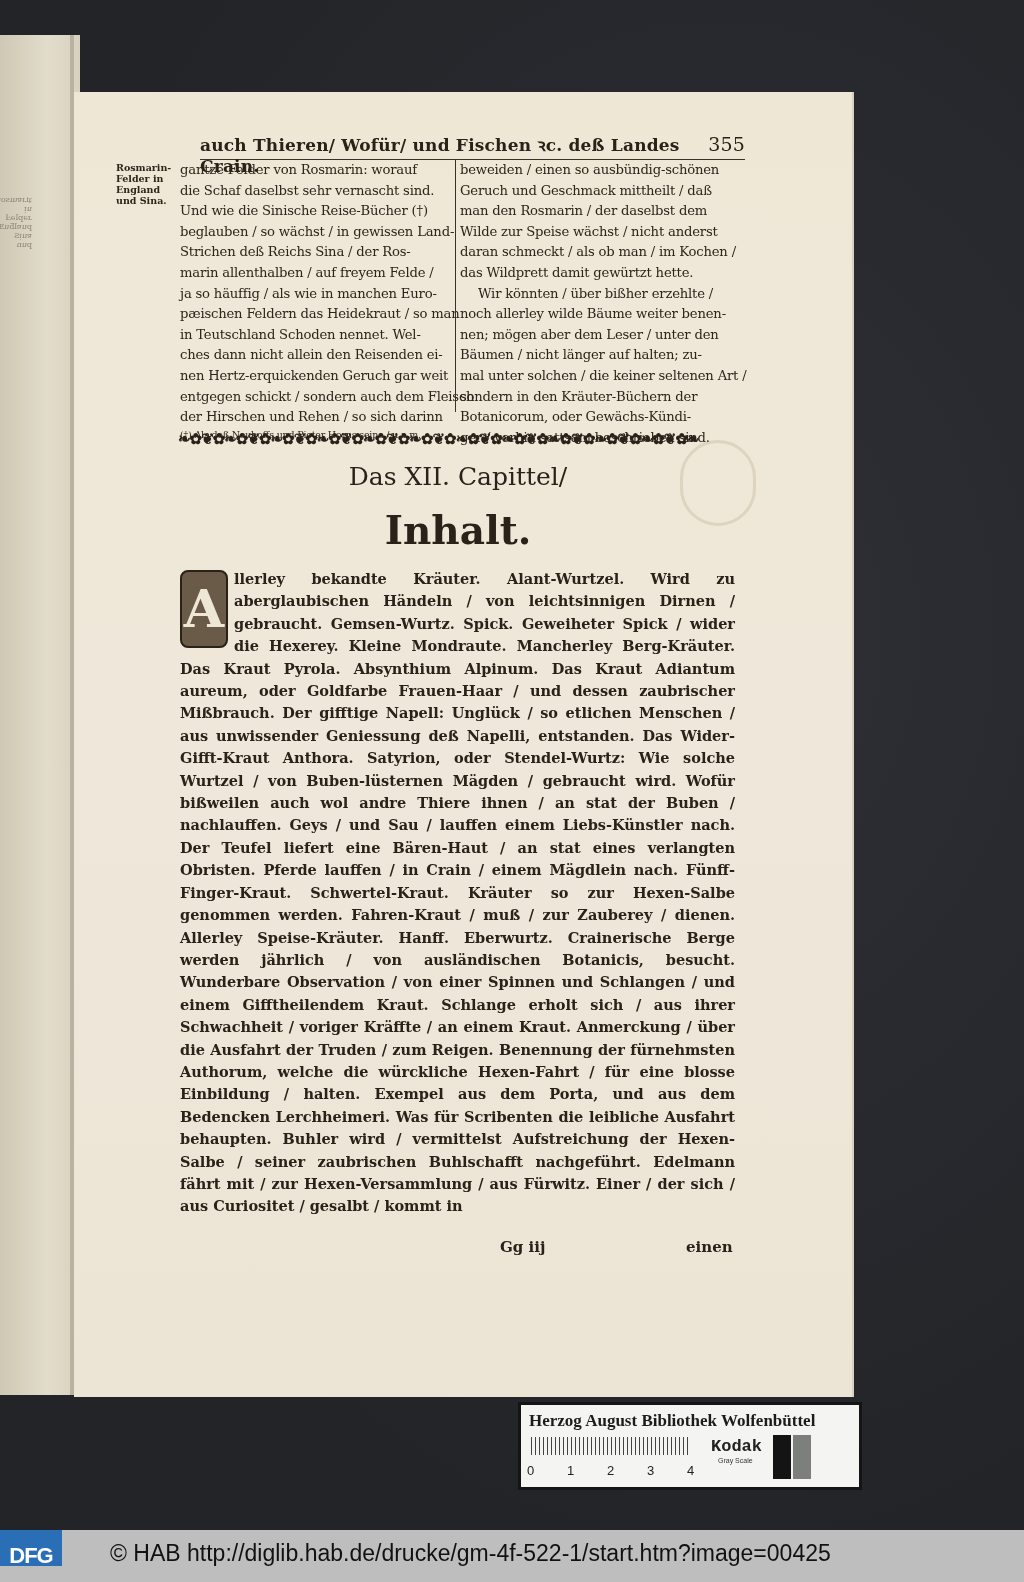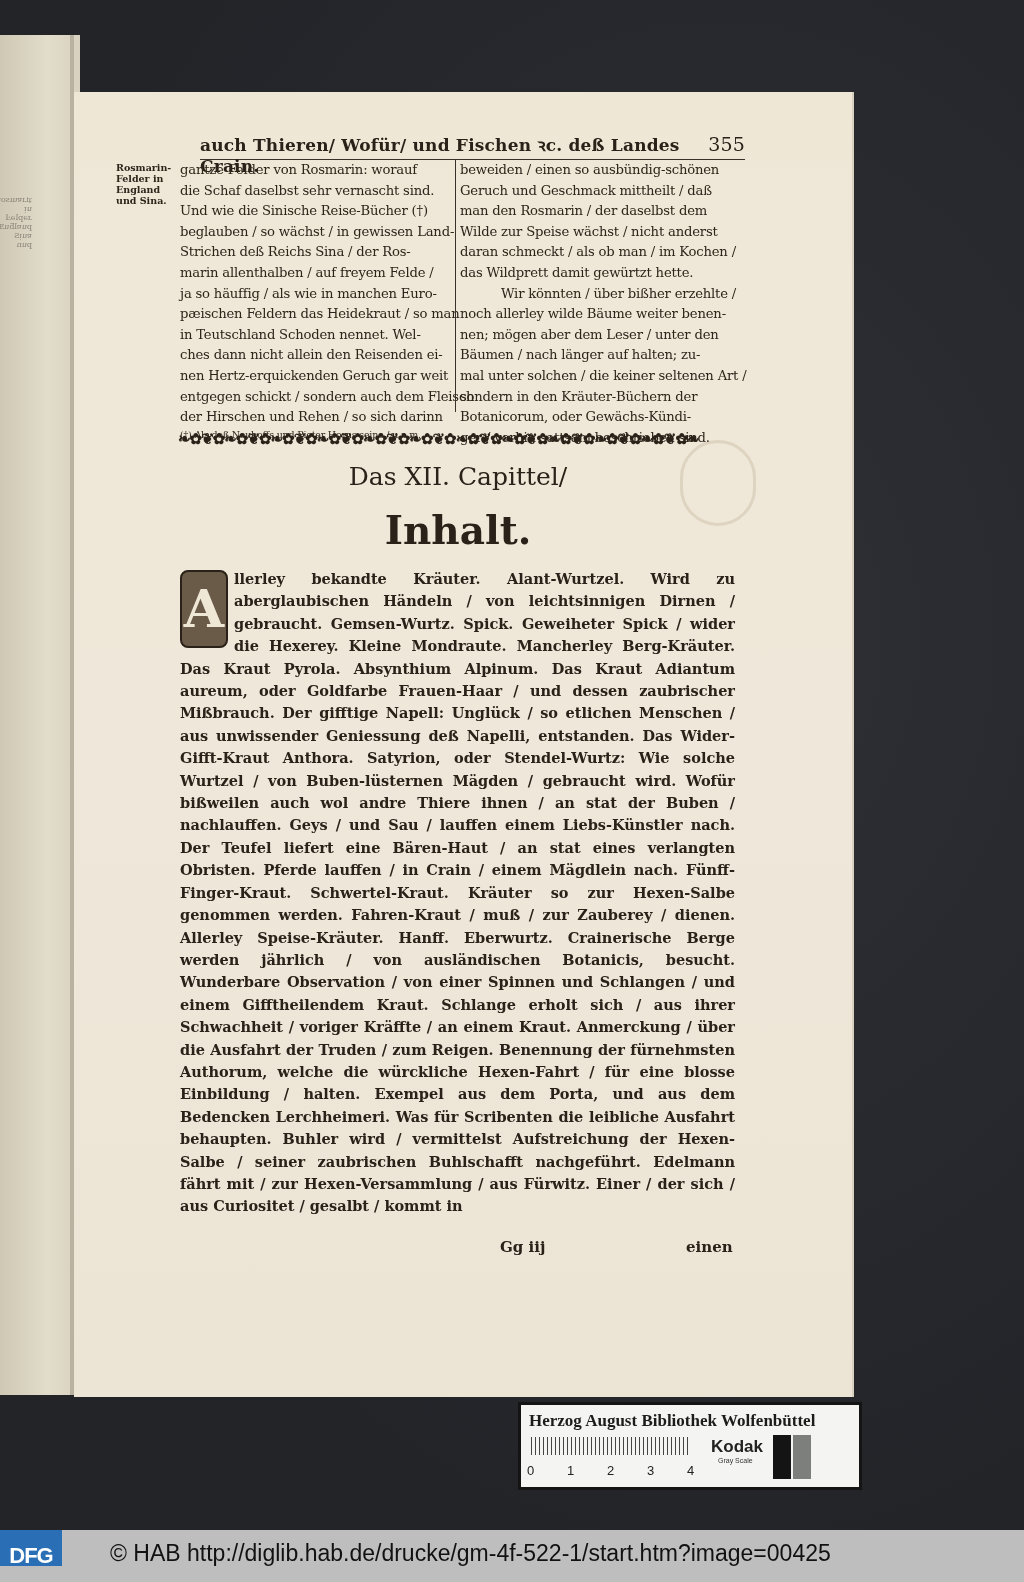--- a/index.html
+++ b/index.html
@@ -27,21 +27,21 @@
   .inhalt p{margin:0;}
   .dropcap{float:left;width:44px;height:74px;margin:2px 6px 0 0;border:2px solid #2a2118;border-radius:8px;background:#6a5a48;color:#efe7d6;font-size:52px;line-height:74px;text-align:center;font-family:"DejaVu Serif",serif;}
   .signature{position:absolute;left:500px;top:1238px;font-family:"DejaVu Serif",serif;font-weight:bold;font-size:15px;color:#2a2118;}
   .catchword{position:absolute;left:686px;top:1238px;font-family:"DejaVu Serif",serif;font-weight:bold;font-size:15px;color:#2a2118;}
   .ghost-ornament{position:absolute;left:680px;top:440px;width:70px;height:80px;border:3px solid rgba(170,150,120,0.25);border-radius:40px;}
   .color-card{position:absolute;left:518px;top:1402px;width:318px;height:82px;background:#f4f4f2;border:3px solid #141414;padding-left:20px;}
   .color-card .title{position:absolute;left:8px;top:6px;font-family:"Liberation Serif",serif;font-weight:bold;font-size:17px;color:#1c1c1c;white-space:nowrap;}
   .ruler{position:absolute;left:10px;top:32px;width:160px;height:18px;background:repeating-linear-gradient(90deg,#444 0 1px,transparent 1px 4px);}
   .ruler-nums{position:absolute;left:6px;top:58px;width:180px;font-family:"Liberation Sans",sans-serif;font-size:13px;color:#222;}
   .ruler-nums span{position:absolute;}
-  .kodak{position:absolute;left:190px;top:32px;font-family:Liberation Sans, sans-serif;font-weight:bold;font-size:17px;color:#222;}
+  .kodak{position:absolute;left:190px;top:32px;font-family:Liberation Mono, monospace;font-weight:bold;font-size:17px;color:#222;}
   .kodak-sub{position:absolute;left:197px;top:52px;font-family:"Liberation Sans",sans-serif;font-size:7px;color:#333;}
   .swatch-black{position:absolute;left:252px;top:30px;width:18px;height:44px;background:#141414;}
   .swatch-gray{position:absolute;left:272px;top:30px;width:18px;height:44px;background:#7d7f7d;}
   .footer{position:absolute;left:0;top:1530px;width:1024px;height:52px;background:#bebebe;}
   .footer .dfg{position:absolute;left:0;top:0;width:62px;height:36px;background:#2a6fb6;color:#fff;font-family:"Liberation Sans",sans-serif;font-weight:bold;font-size:22px;line-height:52px;text-align:center;letter-spacing:-1px;}
   .footer .credit{position:absolute;left:110px;top:10px;font-family:"Liberation Sans",sans-serif;font-size:23px;color:#111;white-space:nowrap;}
 </style>
 </head>
 <body>
 
@@ -90,24 +90,24 @@
 
 <div class="col-rule"></div>
 
 <div class="col col-right">
   <div>beweiden / einen so ausbündig-schönen</div>
   <div>Geruch und Geschmack mittheilt / daß</div>
   <div>man den Rosmarin / der daselbst dem</div>
   <div>Wilde zur Speise wächst / nicht anderst</div>
   <div>daran schmeckt / als ob man / im Kochen /</div>
   <div>das Wildprett damit gewürtzt hette.</div>
-  <div style="padding-left:18px;text-align:right;">Wir könnten / über bißher erzehlte /</div>
+  <div style="padding-left:18px;">Wir könnten / über bißher erzehlte /</div>
   <div>noch allerley wilde Bäume weiter benen-</div>
   <div>nen; mögen aber dem Leser / unter den</div>
-  <div>Bäumen / nach länger auf halten; zu-</div>
+  <div>Bäumen / nicht länger auf halten; zu-</div>
   <div>mal unter solchen / die keiner seltenen Art /</div>
   <div>sondern in den Kräuter-Büchern der</div>
   <div>Botanicorum, oder Gewächs-Kündi-</div>
   <div>ger / vorhin sattsam beschrieben sind.</div>
 </div>
 
 <div class="ornament">❧✿❦✿❧✿❦✿❧✿❦✿❧✿❦✿❧✿❦✿❧✿❦✿❧✿❦✿❧✿❦✿❧✿❦✿❧✿❦✿❧✿❦✿❧</div>
 <div class="ghost-ornament"></div>
 
 <div class="chapter-title">

